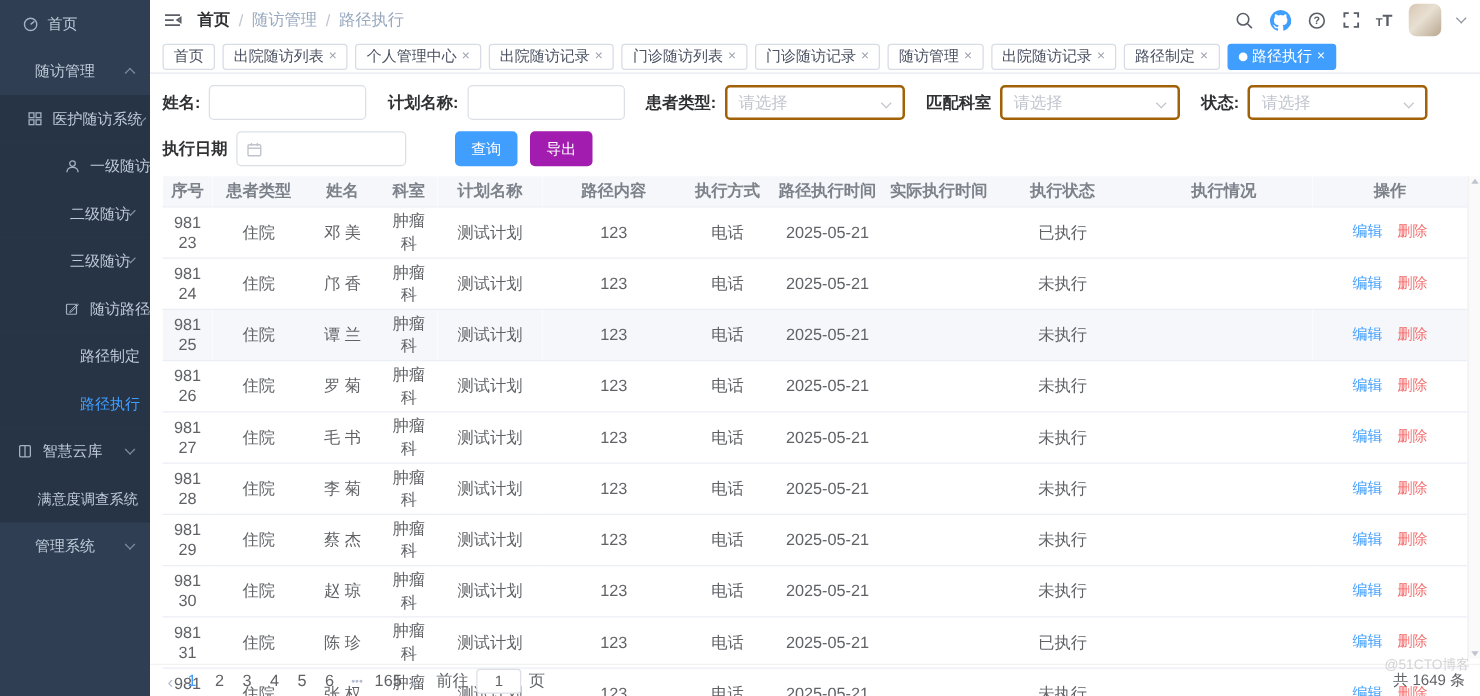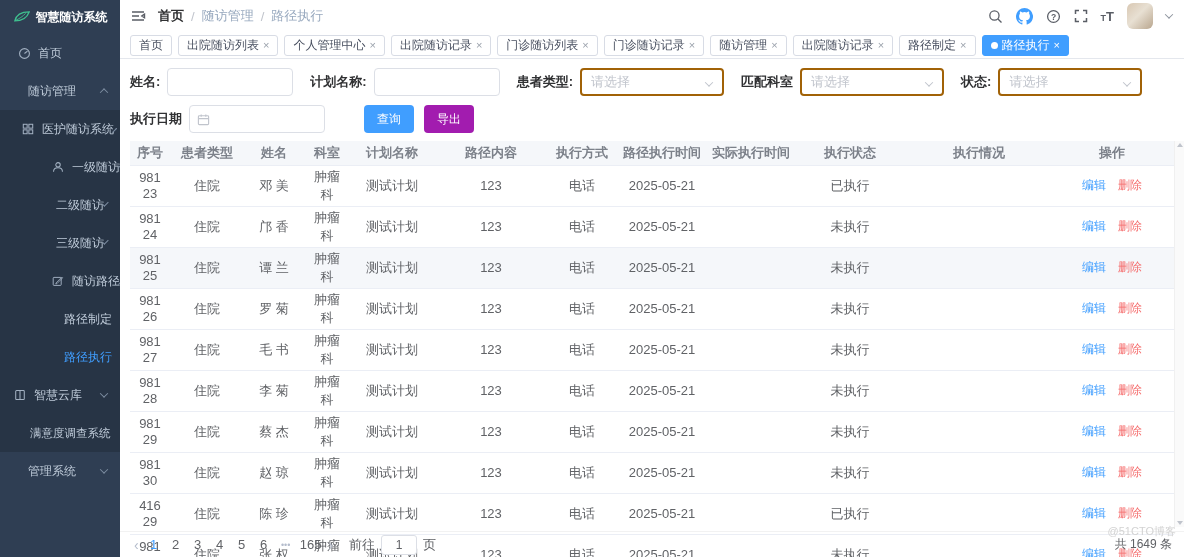--- a/index.html
+++ b/index.html
@@ -89,27 +89,20 @@
   .goto-input { width:36px; height:20px; border:1px solid #dcdfe6; border-radius:3px; text-align:center; font-size:12px; color:#606266; margin:0 6px; outline:none; }
   .total { margin-left:auto; color:#606266; font-size:12px; }
   .watermark { position:absolute; right:8px; top:-8px; color:#d3d3d3; font-size:11px; pointer-events:none; }
 </style>
 </head>
 <body>
 
 <div class="app">
 
   <aside class="sidebar">
-    <div class="logo">
-      <span class="icon" id="logo-icon"><svg width="18" height="14" viewBox="0 0 20 15">
-            <path d="M2 13 C3.5 6.5 8.5 3 18 3 C15.5 9.5 10 13 2 13 Z" fill="none" stroke="#3fbf8f" stroke-width="1.4"></path>
-            <path d="M2.5 12.5 C7 10.5 11 8 14 4.5" fill="none" stroke="#3fbf8f" stroke-width="1"></path>
-          </svg></span>
-      <span>智慧随访系统</span>
-    </div>
     <nav class="side-menu" id="side-menu">
         <div class="side-item lv0">
           <span class="icon">
             <svg width="13" height="13" viewBox="0 0 14 14" fill="none" stroke="currentColor" stroke-width="1.2">
               <circle cx="7" cy="7" r="5.3"></circle>
               <path d="M7 7 L10.2 4.4"></path>
             </svg>
           </span>
           <span class="side-label">首页</span>
         </div>
@@ -457,21 +450,21 @@
               <td>测试计划</td>
               <td>123</td>
               <td>电话</td>
               <td>2025-05-21</td>
               <td></td>
               <td>未执行</td>
               <td></td>
               <td><span class="op-link op-edit">编辑</span><span class="op-link op-del">删除</span></td>
             </tr>
             <tr>
-              <td><span class="no-wrap">41629</span></td>
+              <td><span class="no-wrap">98131</span></td>
               <td>住院</td>
               <td>陈 珍</td>
               <td>肿瘤科</td>
               <td>测试计划</td>
               <td>123</td>
               <td>电话</td>
               <td>2025-05-21</td>
               <td></td>
               <td>已执行</td>
               <td></td>

